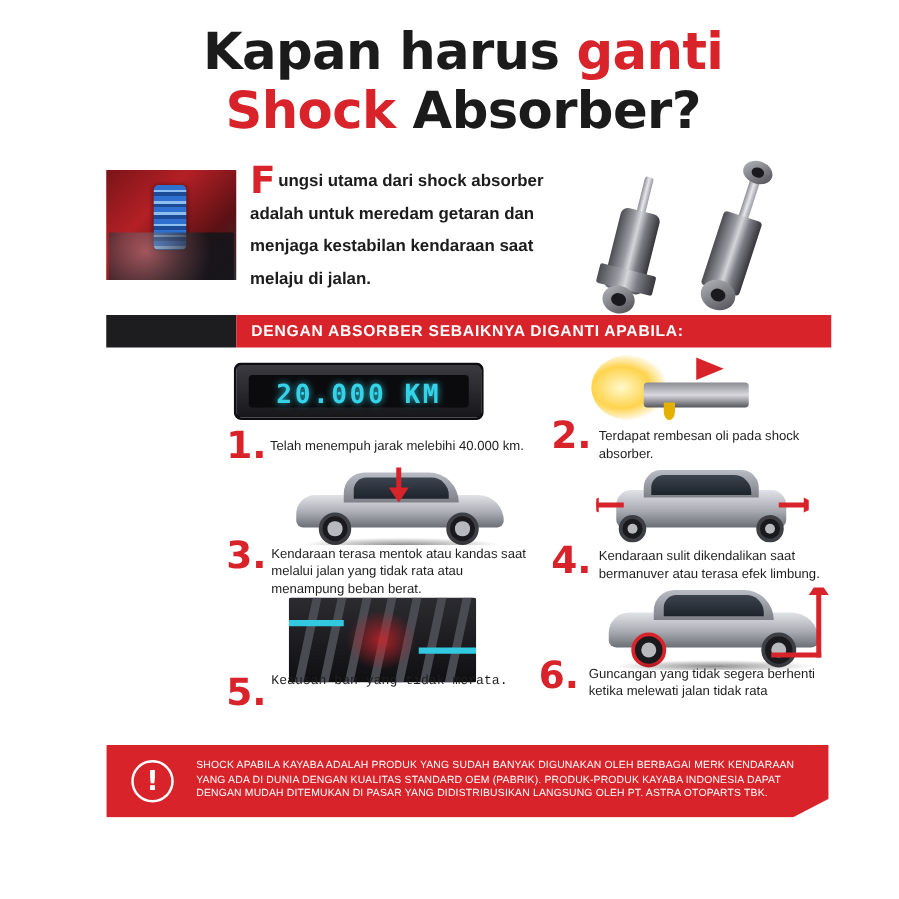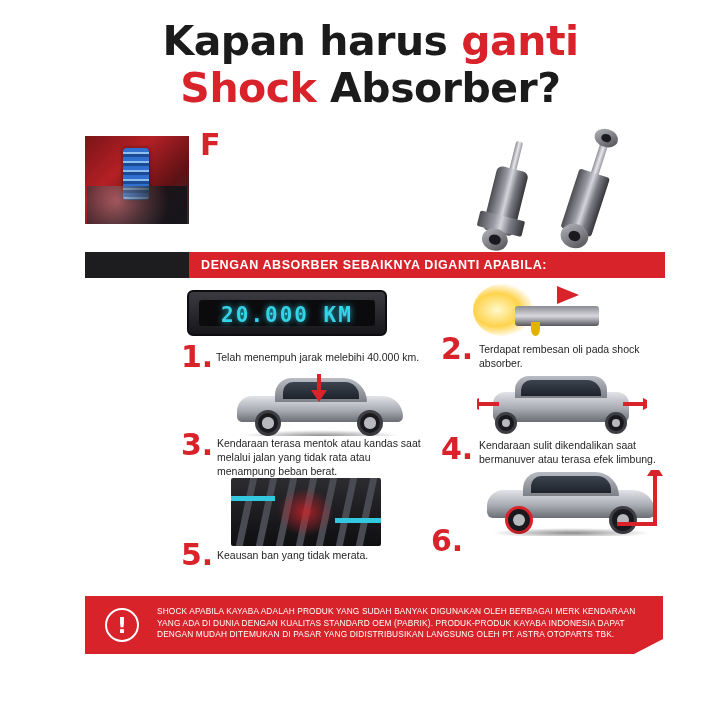--- a/index.html
+++ b/index.html
@@ -382,21 +382,21 @@
     <div class="title-line"><span>Kapan harus </span><span class="accent">ganti</span></div>
     <div class="title-line"><span class="accent">Shock </span><span>Absorber?</span></div>
   </div>
 
   <div class="intro-row">
     <div class="intro-photo">
       <div class="coil"></div>
       <div class="hubdark"></div>
     </div>
     <div class="intro-text">
-      <span class="dropcap">F</span>
+      <span class="dropcap">F</span><span>ungsi utama dari shock absorber adalah untuk meredam getaran dan menjaga kestabilan kendaraan saat melaju di jalan.</span>
     </div>
 
     <div class="shock-art">
 
       <div class="shk" style="left:118px; top:14px; width:110px; height:110px; transform:rotate(18deg);">
         <div class="rod" style="left:52px; top:0px; width:8px; height:40px;"></div>
         <div class="eye" style="left:44px; top:-10px; width:24px; height:18px;"></div>
         <div class="body" style="left:40px; top:36px; width:32px; height:62px;"></div>
         <div class="eye" style="left:42px; top:90px; width:28px; height:24px;"></div>
       </div>
@@ -493,21 +493,21 @@
           <div class="tread" style="left:72px;"></div>
           <div class="tread" style="left:92px;"></div>
           <div class="tread" style="left:112px;"></div>
           <div class="tread" style="left:132px;"></div>
           <div class="wear"></div>
           <div class="cyan" style="left:0px; top:18px; width:44px;"></div>
           <div class="cyan" style="left:104px; top:40px; width:46px;"></div>
         </div>
       </div>
       <div class="num" style="left:0px; top:62px;">5.</div>
-      <div class="txt" style="left:36px; top:70px; width:200px;">Keausan ban yang tidak merata.</div>
+      <div class="txt" style="left:36px; top:60px; width:200px;font-family:Liberation Mono, monospace;">Keausan ban yang tidak merata.</div>
     </div>
 
     <div class="item" style="left:360px; top:188px; width:250px; height:96px;">
       <div class="art" style="left:46px; top:0; width:190px; height:66px;">
         <div class="car">
           <div class="bdy" style="left:10px; top:20px; width:168px; height:28px;"></div>
           <div class="cab" style="left:46px; top:2px; width:96px; height:24px;"></div>
           <div class="win" style="left:54px; top:6px; width:80px; height:17px;"></div>
           <div class="wh" style="left:28px; top:36px; width:28px; height:28px; border-color:#d8232a;">
               <i></i>
@@ -515,20 +515,21 @@
           <div class="wh" style="left:132px; top:36px; width:28px; height:28px;">
               <i></i>
             </div>
           <div class="redarrow" style="left:176px; top:6px; width:4px; height:50px;"></div>
           <div class="redarrow" style="left:140px; top:52px; width:40px; height:4px;"></div>
           <div class="redtri" style="left:170px; top:-6px; border-left:8px solid transparent; border-right:8px solid transparent; border-bottom:12px solid #d8232a;"></div>
           <div class="shadow" style="left:14px; top:58px; width:160px; height:10px;"></div>
         </div>
       </div>
       <div class="num" style="left:0px; top:56px;">6.</div>
+      <div class="txt" style="left:40px; top:62px; width:206px;">Guncangan yang tidak segera berhenti ketika melewati jalan tidak rata</div>
     </div>
 
   </div>
 
   <div class="foot">
     <div class="bg"></div>
     <div class="excl">!</div>
     <div class="ftxt">SHOCK APABILA KAYABA ADALAH PRODUK YANG SUDAH BANYAK DIGUNAKAN OLEH BERBAGAI MERK KENDARAAN YANG ADA DI DUNIA DENGAN KUALITAS STANDARD OEM (PABRIK). PRODUK-PRODUK KAYABA INDONESIA DAPAT DENGAN MUDAH DITEMUKAN DI PASAR YANG DIDISTRIBUSIKAN LANGSUNG OLEH PT. ASTRA OTOPARTS TBK.</div>
   </div>
 

